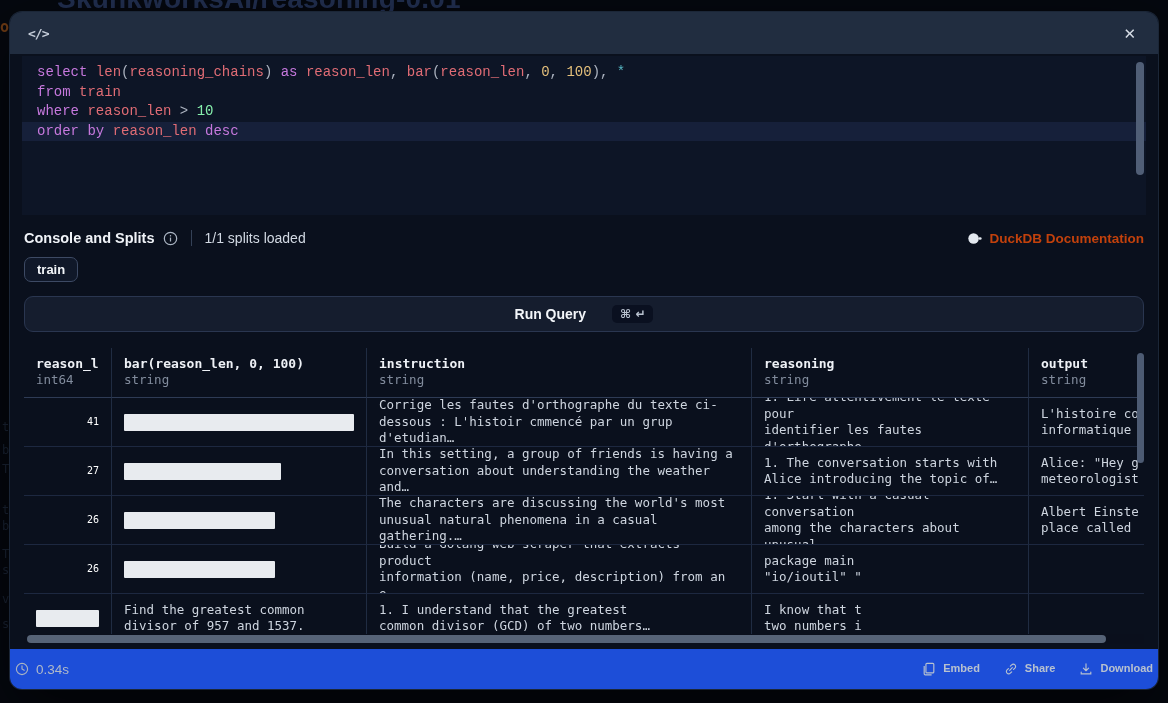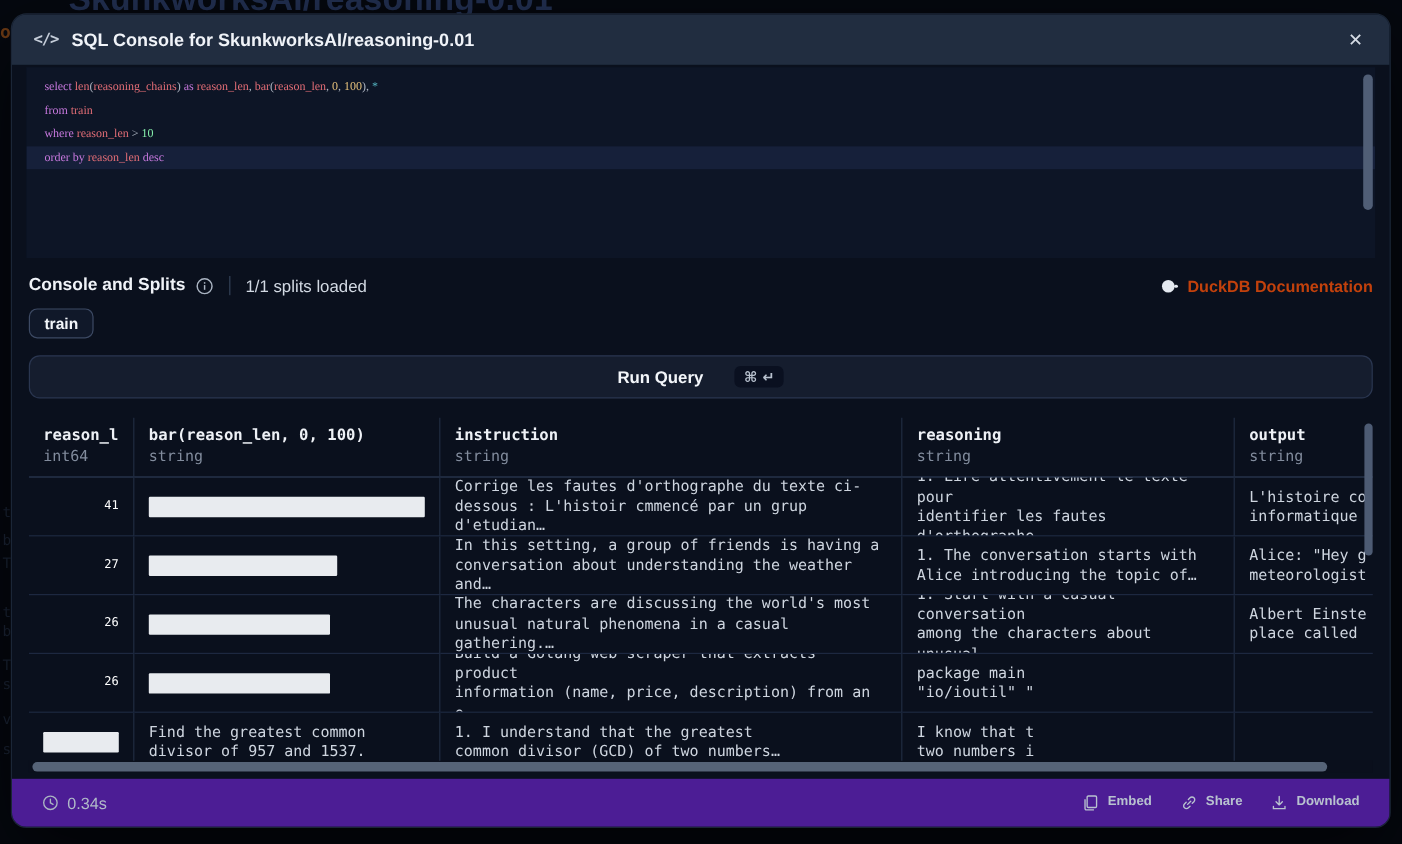--- a/index.html
+++ b/index.html
@@ -22,21 +22,21 @@
   }
   .modal-header {
     flex:0 0 42px; background:#212d40; display:flex; align-items:center; gap:11px; padding:0 18px;
   }
   .code-icon { font-family:"DejaVu Sans Mono", monospace; color:#c5cdd9; font-size:13px; font-weight:700; letter-spacing:-1px; }
   .modal-title { color:#f0f3f8; font-weight:700; font-size:15px; }
   .close-btn { margin-left:auto; background:none; border:none; color:#d6dce5; font-size:15px; cursor:pointer; line-height:1; padding:4px; }
 
   
   .editor { margin:2px 12px 0; height:159px; background:#0d1526; position:relative; overflow:hidden; flex:0 0 auto; }
-  .code { padding-top:7px; font-family:Liberation Serif, serif; font-size:10px; line-height:19.5px; }
+  .code { padding-top:7px; font-family:Liberation Mono, monospace; font-size:14px; line-height:19.5px; }
   .code-line { padding-left:15px; white-space:pre; }
   .code-line.active { background:#16203a; }
   .editor-scrollbar { position:absolute; top:6px; right:2px; width:8px; height:113px; background:#505e76; border-radius:4px; }
 
   
   .subsets-row { display:flex; align-items:center; margin:15px 14px 0; gap:8px; }
   .subsets-label { font-weight:700; font-size:14.5px; color:#f0f3f8; }
   .vdiv { width:1px; height:16px; background:#344157; margin:0 5px; }
   .loaded-text { font-size:14px; color:#d2d9e3; }
   .duckdb-link { margin-left:auto; display:flex; gap:7px; align-items:center; color:#c2410c; font-weight:600; font-size:13.5px; cursor:pointer; background:none; border:none; }
@@ -61,21 +61,21 @@
   .td { height:49px; padding:0 12px; border-bottom:1px solid #1d2840; border-right:1px solid #202c42; font-size:12.5px; line-height:16.5px; color:#ced5df; display:flex; align-items:center; overflow:hidden; }
   .td .txt { white-space:pre-line; overflow:hidden; }
   .td.num { justify-content:flex-end; color:#ffffff; font-size:10px; }
   .bar { height:17px; background:#e8ebef; border-radius:1px; max-width:100%; flex:0 0 auto; }
   .table-vscroll { position:absolute; top:5px; right:0; width:7px; height:110px; background:#4d5b73; border-radius:4px; }
   .hscroll-track { position:absolute; left:0; right:0; bottom:0; height:10px; background:#0a0f1c; }
   .table-hscroll { position:absolute; left:3px; right:5px; bottom:1px; height:8px; border-radius:4px; }
   .table-hscroll .thumb { width:97%; height:100%; background:#566377; border-radius:4px; }
 
   
-  .modal-footer { margin-top:auto; flex:0 0 40px; background:#4c1d95; display:flex; align-items:center; padding:0 25px; }
+  .modal-footer { margin-top:auto; flex:0 0 40px; background:#1d4ed8; display:flex; align-items:center; padding:0 5px; }
   .time { display:flex; align-items:center; gap:7px; color:#b0bac8; font-size:13.5px; }
   .footer-actions { margin-left:auto; display:flex; gap:24px; }
   .f-btn { display:flex; align-items:flex-start; gap:7px; color:#b8c2cf; font-size:11px; background:none; border:none; cursor:pointer;font-weight:bold; }
   .f-btn svg, .time svg, .duckdb-link svg { display:block; }
 </style>
 </head>
 <body>
 
 <div class="canvas">
 
@@ -92,21 +92,20 @@
         <div class="bg-frag" style="left: 2px; top: 563px; color: rgb(28, 38, 56);">s</div>
         <div class="bg-frag" style="left: 2px; top: 592px; color: rgb(28, 38, 56);">v</div>
         <div class="bg-frag" style="left: 2px; top: 617px; color: rgb(28, 38, 56);">s</div>
       </div>
   </div>
 
   <div class="modal">
 
     <div class="modal-header">
       <span class="code-icon">&lt;/&gt;</span>
-      <span class="modal-title">SQL Console for SkunkworksAI/reasoning-0.01</span>
       <button class="close-btn">✕</button>
     </div>
 
     <div class="editor">
       <div class="code">
           <div class="code-line"><span style="color: rgb(198, 120, 221);">select</span><span style="color: rgb(171, 178, 191);"> </span><span style="color: rgb(224, 108, 117);">len</span><span style="color: rgb(171, 178, 191);">(</span><span style="color: rgb(224, 108, 117);">reasoning_chains</span><span style="color: rgb(171, 178, 191);">)</span><span style="color: rgb(171, 178, 191);"> </span><span style="color: rgb(198, 120, 221);">as</span><span style="color: rgb(171, 178, 191);"> </span><span style="color: rgb(224, 108, 117);">reason_len</span><span style="color: rgb(171, 178, 191);">, </span><span style="color: rgb(224, 108, 117);">bar</span><span style="color: rgb(171, 178, 191);">(</span><span style="color: rgb(224, 108, 117);">reason_len</span><span style="color: rgb(171, 178, 191);">, </span><span style="color: rgb(229, 192, 123);">0</span><span style="color: rgb(171, 178, 191);">, </span><span style="color: rgb(229, 192, 123);">100</span><span style="color: rgb(171, 178, 191);">),</span><span style="color: rgb(171, 178, 191);"> </span><span style="color: rgb(86, 182, 194);">*</span></div>
           <div class="code-line"><span style="color: rgb(198, 120, 221);">from</span><span style="color: rgb(171, 178, 191);"> </span><span style="color: rgb(224, 108, 117);">train</span></div>
           <div class="code-line"><span style="color: rgb(198, 120, 221);">where</span><span style="color: rgb(171, 178, 191);"> </span><span style="color: rgb(224, 108, 117);">reason_len</span><span style="color: rgb(171, 178, 191);"> </span><span style="color: rgb(171, 178, 191);">&gt;</span><span style="color: rgb(171, 178, 191);"> </span><span style="color: #86efac;">10</span></div>
           <div class="code-line active"><span style="color: rgb(198, 120, 221);">order</span><span style="color: rgb(171, 178, 191);"> </span><span style="color: rgb(198, 120, 221);">by</span><span style="color: rgb(171, 178, 191);"> </span><span style="color: rgb(224, 108, 117);">reason_len</span><span style="color: rgb(171, 178, 191);"> </span><span style="color: rgb(198, 120, 221);">desc</span></div>
         </div>

